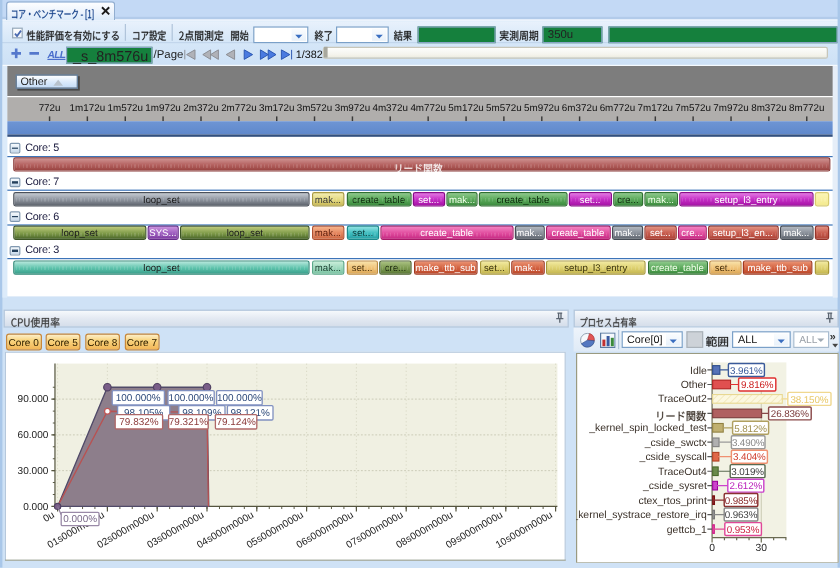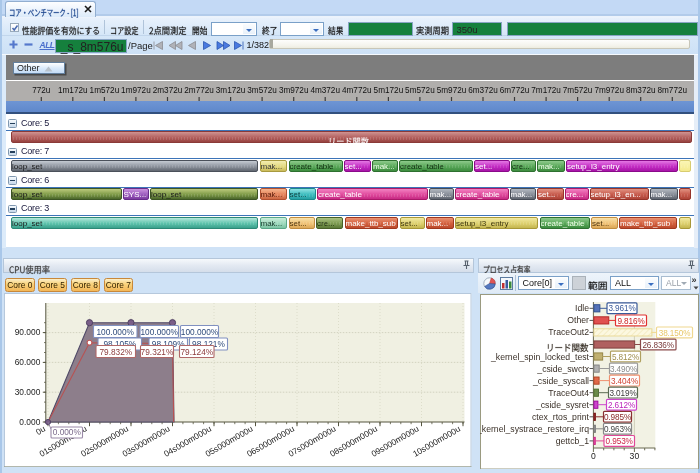--- a/index.html
+++ b/index.html
@@ -1,17 +1,17 @@
 <!DOCTYPE html>
 <html><head><meta charset="utf-8"><style>
 *{margin:0;padding:0;box-sizing:border-box}
 html,body{width:700px;height:473px;overflow:hidden;font-family:"Liberation Sans",sans-serif;background:#cfe2f6}
 .ab{position:absolute}
 svg.jp{display:inline-block;vertical-align:middle}
-.seg{position:absolute;border-radius:2px;font-size:8px;line-height:11px;text-align:left;white-space:nowrap;overflow:hidden;height:11.8px}
+.seg{position:absolute;border-radius:2px;font-size:8px;line-height:11px;text-align:center;white-space:nowrap;overflow:hidden;height:11.8px}
 .seg:after{content:"";position:absolute;left:1px;right:1px;top:55%;height:3px;margin-top:-1px;background:repeating-linear-gradient(90deg,rgba(255,255,255,.12) 0 1px,rgba(0,0,0,0) 1px 3px)}
 .ctab{position:absolute;border-radius:2.5px;border:1px solid #c8883a;background:linear-gradient(#fceec8,#f9d47e 40%,#f3b758);font-size:8.4px;color:#332200;text-align:center;line-height:12.5px;height:14px}
 .combo{position:absolute;background:#fff;border:1px solid #7aa0c8;height:14px}
 .combo .ar{position:absolute;right:1px;top:1px;bottom:1px;width:12px;background:linear-gradient(#fafcfe,#e8f1fa)}
 .combo .ar:after{content:"";position:absolute;left:3px;top:5px;border:3px solid transparent;border-top:3.5px solid #3a6ec0}
 .tbox{position:absolute;background:#15803d;border:1px solid #88a4c4;height:14px;font-size:9.5px;color:#222;line-height:12px}
 .hdrbar{position:absolute;height:15.5px;background:linear-gradient(#f6f9fc,#e3e9f2 50%,#d5deea);border:1px solid #b4c6da;}
 </style></head><body>
 
 <div class="ab" style="left:0;top:0;width:700px;height:17px;background:#c3d9f5"></div>

